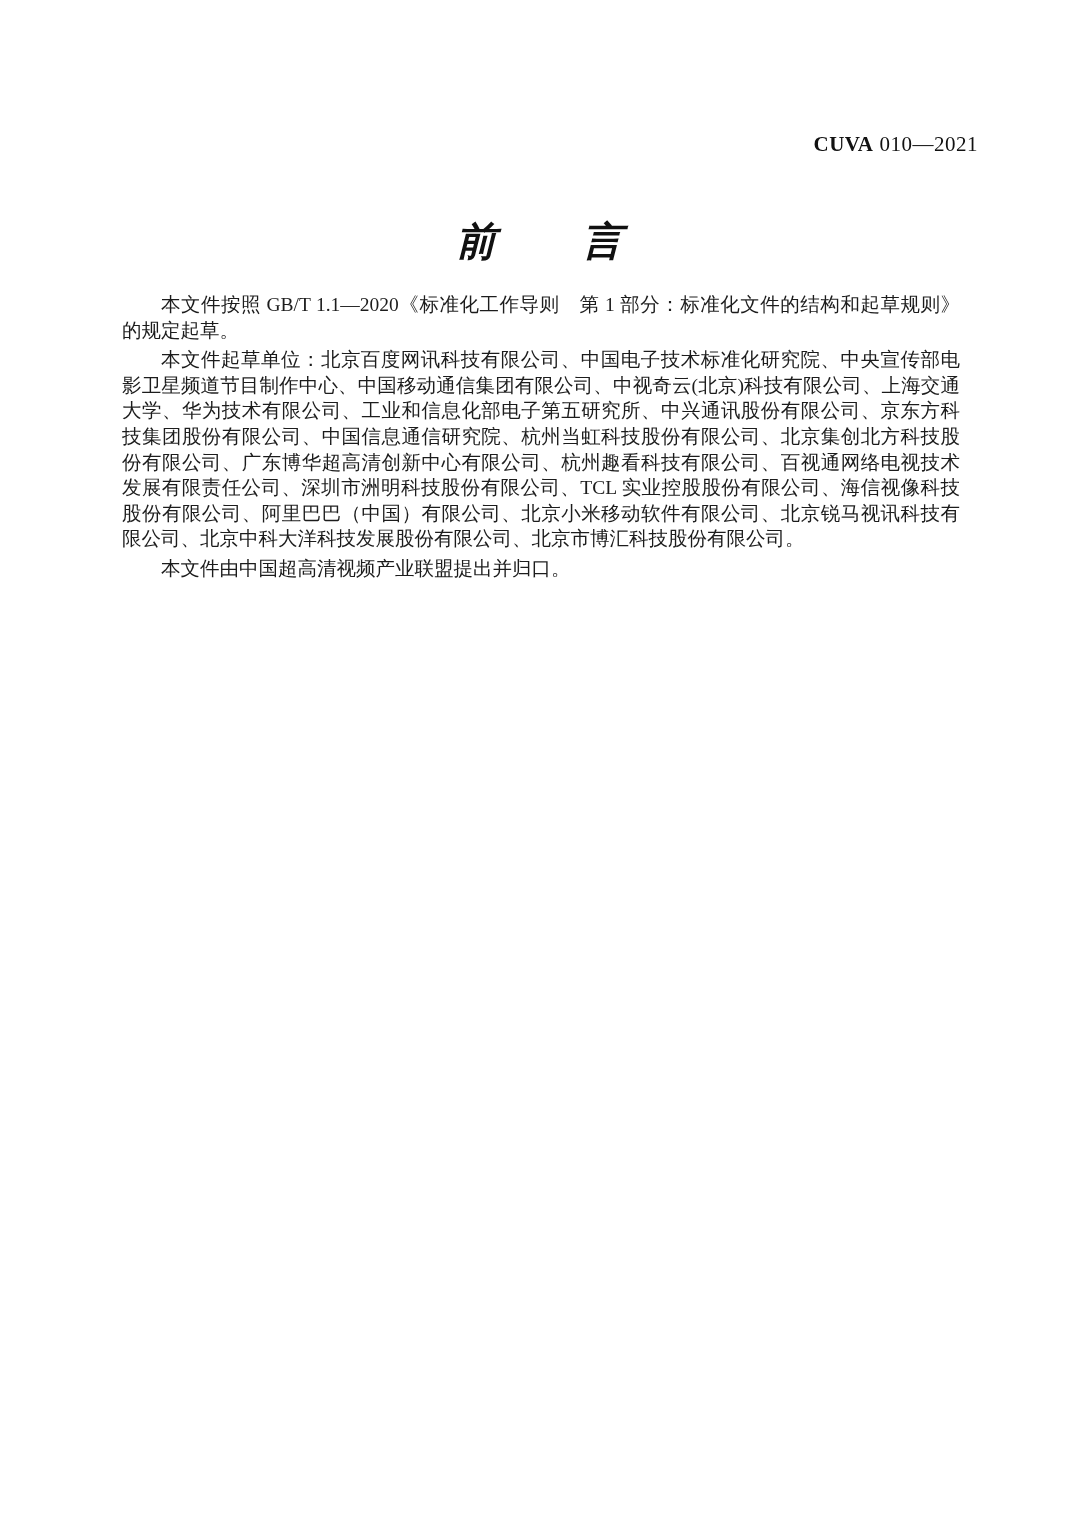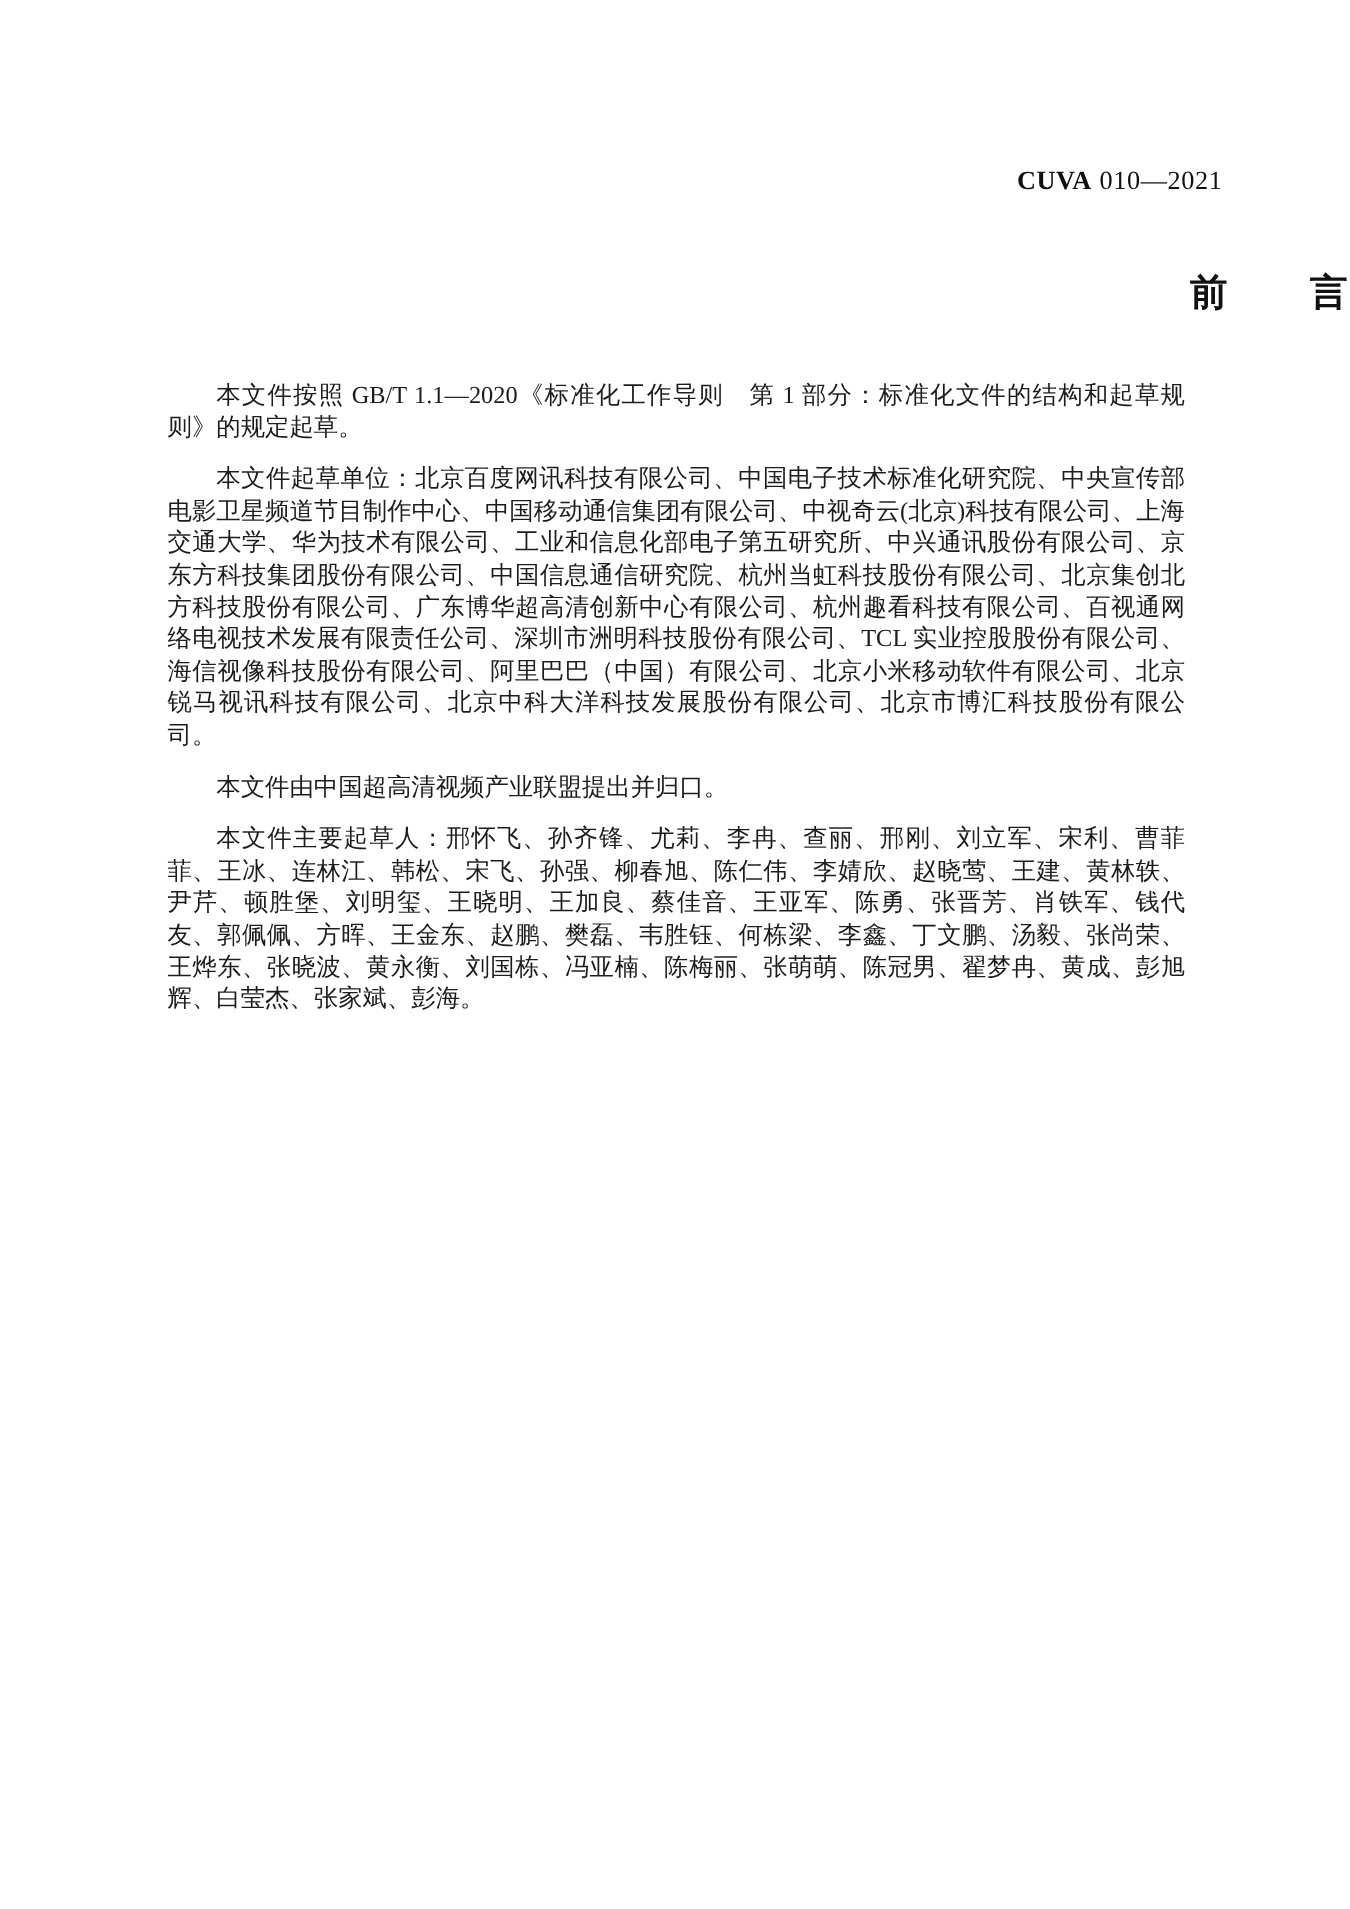--- a/index.html
+++ b/index.html
@@ -30,40 +30,41 @@
   }
   .doc-number .code-num {
     font-weight: normal;
     margin-left: 6px;
   }
   .doc-title {
     position: absolute;
     top: 214px;
     left: 0;
     width: 100%;
-    text-align: right;
+    text-align: center;
     font-family: "Liberation Sans", "DejaVu Sans", sans-serif;
-    font-size: 30px;
+    font-size: 40px;
     font-weight: bold;
     color: #111111;
     letter-spacing: 2px;
+    font-style: italic;
   }
   .body-text {
     position: absolute;
     left: 118px;
     top: 288px;
     width: 846px;
     font-size: 19.5px;
     line-height: 25.6px;
     text-align: justify;
     text-justify: inter-ideograph;
     color: #1c1c1c;
   }
   .body-text p {
-    margin: 16px;
+    margin: 4px;
     padding: 0;
     text-indent: 2em;
   }
   .page-number {
     position: absolute;
     top: 1398px;
     left: 926px;
     font-size: 19px;
     letter-spacing: 3px;
     color: #4d5a66;
@@ -78,18 +79,17 @@
   <div class="doc-number">
     <span class="code-bold">CUVA</span><span class="code-num">010—2021</span>
   </div>
 
   <div class="doc-title">前　　言</div>
 
   <div class="body-text">
       <p>本文件按照 GB/T 1.1—2020《标准化工作导则　第 1 部分：标准化文件的结构和起草规则》的规定起草。</p>
       <p>本文件起草单位：北京百度网讯科技有限公司、中国电子技术标准化研究院、中央宣传部电影卫星频道节目制作中心、中国移动通信集团有限公司、中视奇云(北京)科技有限公司、上海交通大学、华为技术有限公司、工业和信息化部电子第五研究所、中兴通讯股份有限公司、京东方科技集团股份有限公司、中国信息通信研究院、杭州当虹科技股份有限公司、北京集创北方科技股份有限公司、广东博华超高清创新中心有限公司、杭州趣看科技有限公司、百视通网络电视技术发展有限责任公司、深圳市洲明科技股份有限公司、TCL 实业控股股份有限公司、海信视像科技股份有限公司、阿里巴巴（中国）有限公司、北京小米移动软件有限公司、北京锐马视讯科技有限公司、北京中科大洋科技发展股份有限公司、北京市博汇科技股份有限公司。</p>
       <p>本文件由中国超高清视频产业联盟提出并归口。</p>
-      <p>本文件主要起草人：邢怀飞、孙齐锋、尤莉、李冉、查丽、邢刚、刘立军、宋利、曹菲菲、王冰、连林江、韩松、宋飞、孙强、柳春旭、陈仁伟、李婧欣、赵晓莺、王建、黄林轶、尹芹、顿胜堡、刘明玺、王晓明、王加良、蔡佳音、王亚军、陈勇、张晋芳、肖铁军、钱代友、郭佩佩、方晖、王金东、赵鹏、樊磊、韦胜钰、何栋梁、李鑫、丁文鹏、汤毅、张尚荣、王烨东、张晓波、黄永衡、刘国栋、冯亚楠、陈梅丽、张萌萌、陈冠男、翟梦冉、黄成、彭旭辉、白莹杰、张家斌、彭海。</p>
     </div>
 
   <div class="page-number">III</div>
 
 </div>
 
 </body></html>

